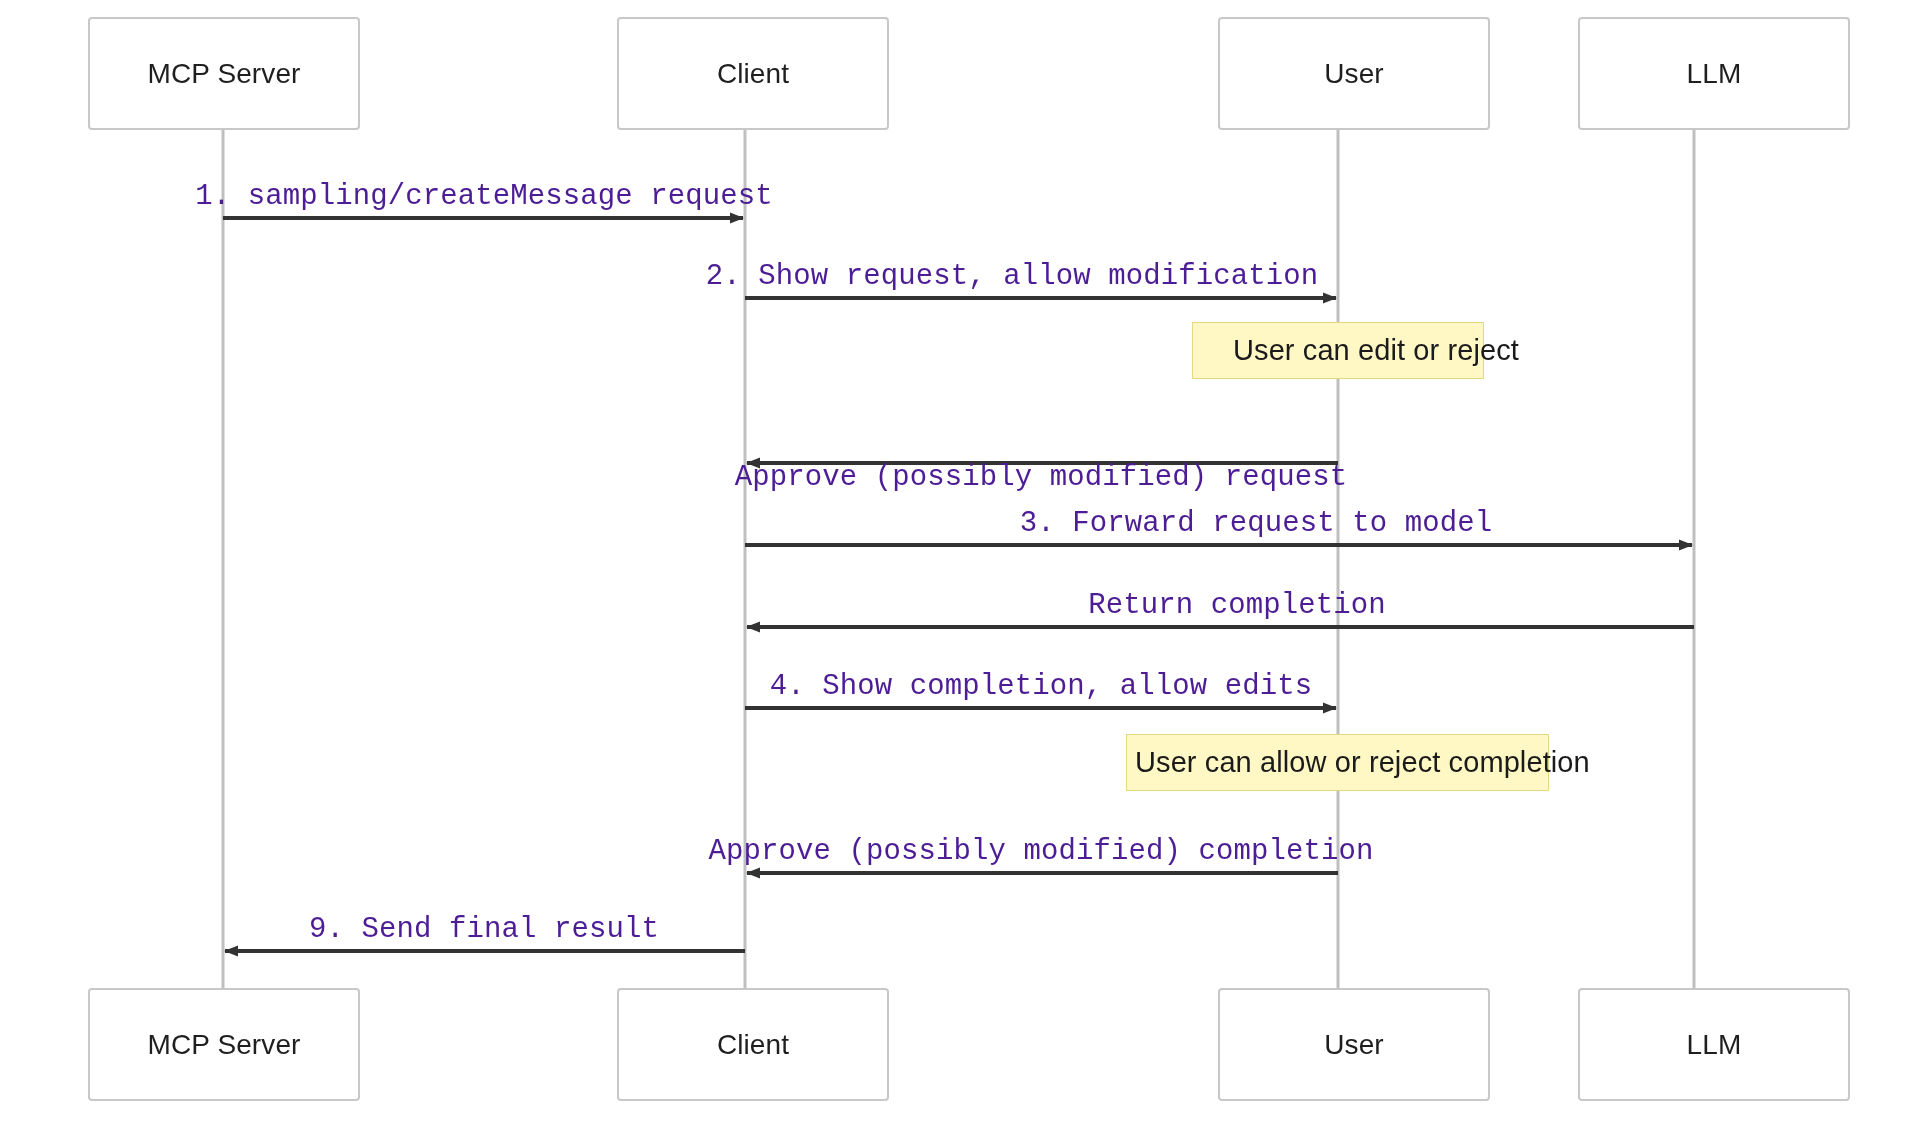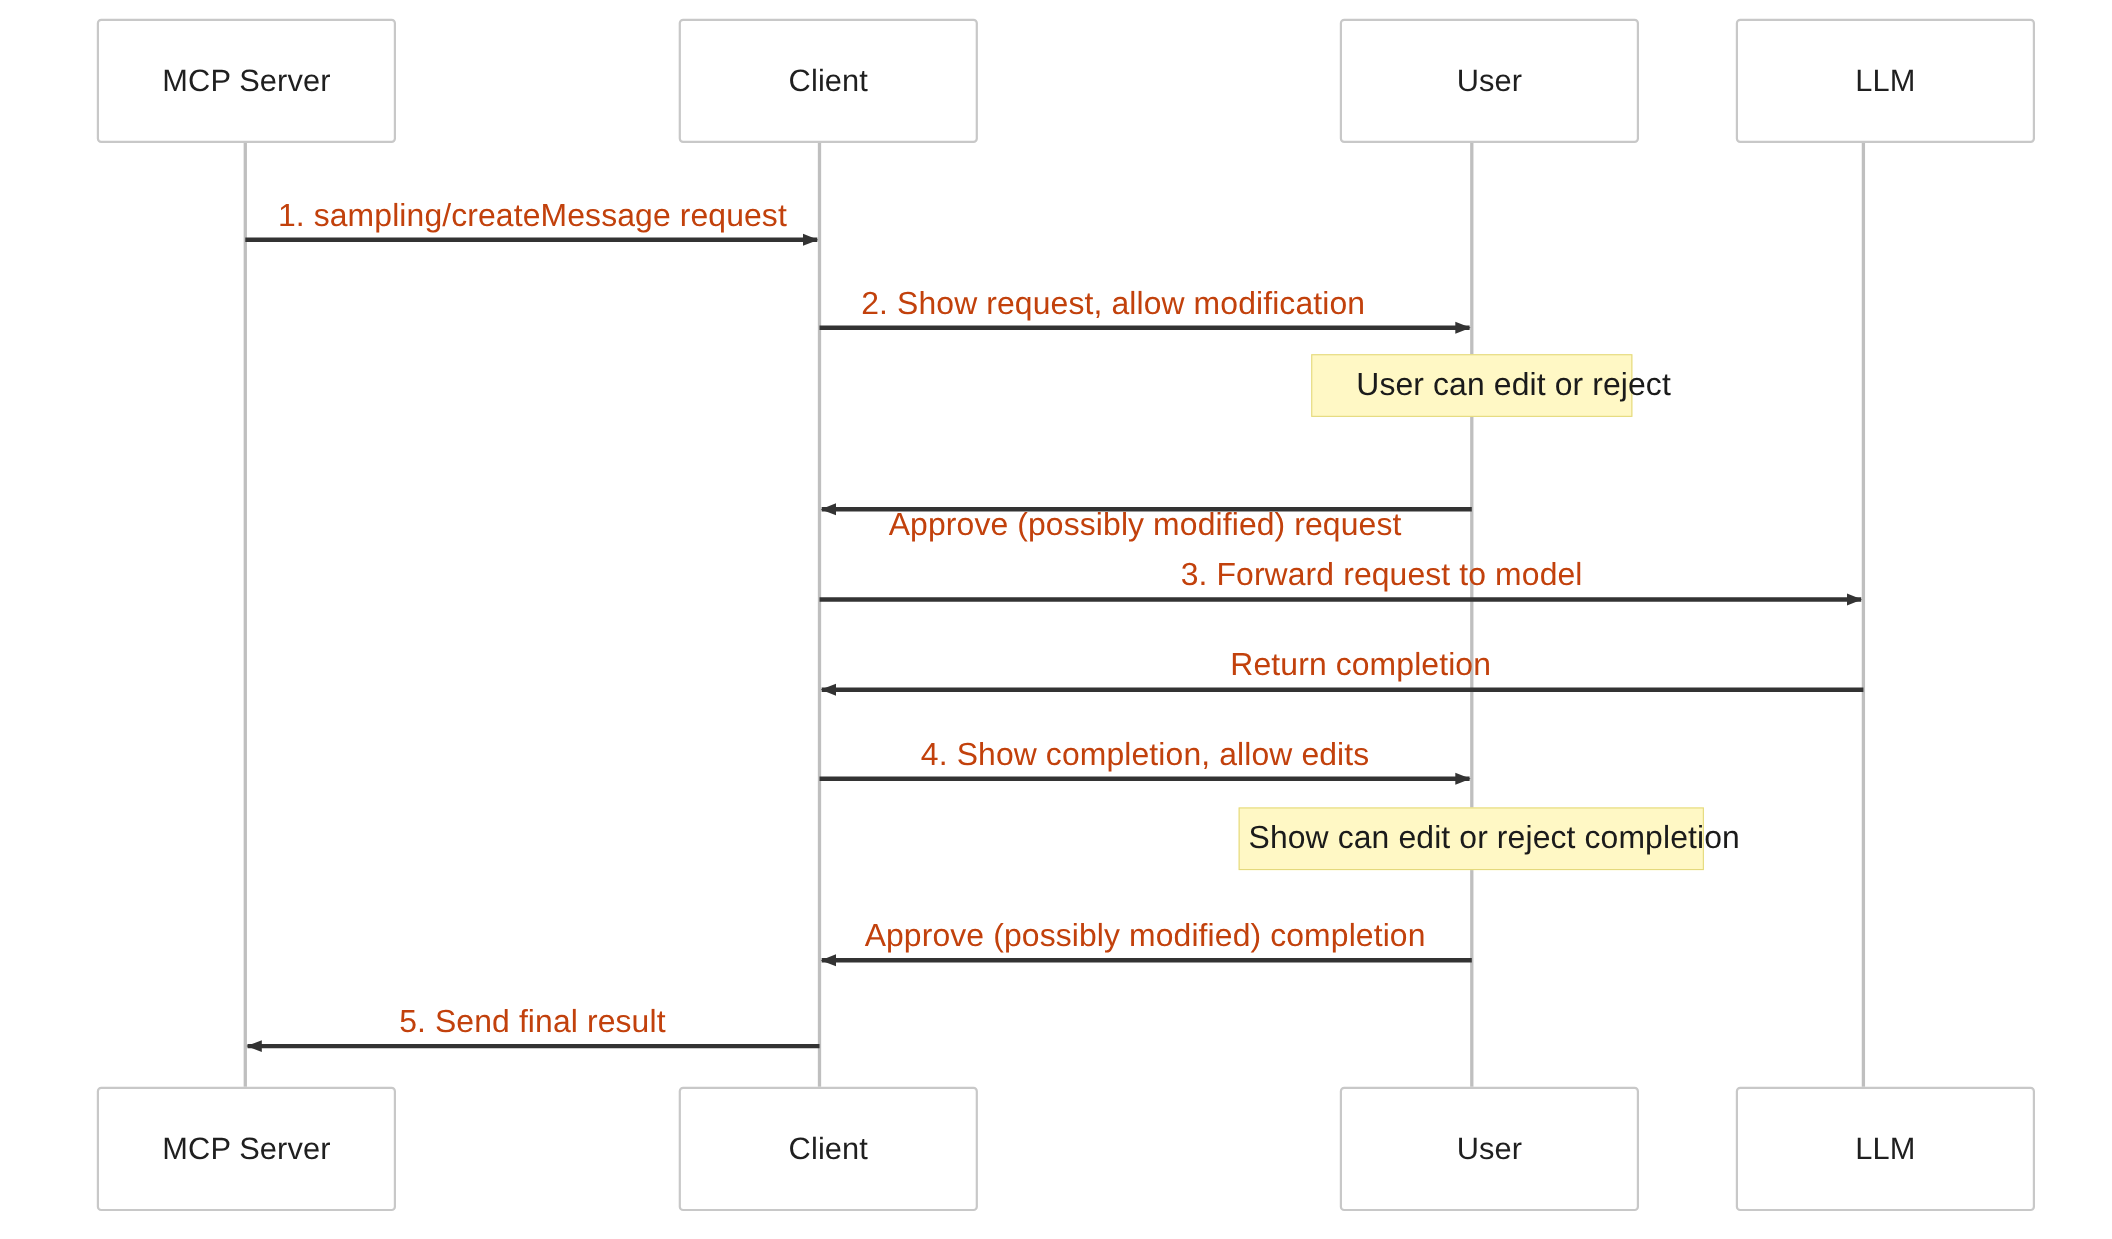--- a/index.html
+++ b/index.html
@@ -39,23 +39,23 @@
   }
   .actor-label {
     font-family: "Liberation Sans", sans-serif;
     font-size: 28px;
     color: #1f1f1f;
     white-space: nowrap;
     letter-spacing: 0.1px;
   }
   .msg-label {
     position: absolute;
-    font-family: Liberation Sans, sans-serif;
+    font-family: Liberation Mono, monospace;
     font-size: 29px;
-    color: #c2410c;
+    color: #4c1d95;
     white-space: nowrap;
     transform: translateX(-50%);
     z-index: 4;
     letter-spacing: 0.1px;
   }
   .note-box {
     position: absolute;
     box-sizing: border-box;
     background: #fff8c5;
     border: 1px solid #e4d97c;
@@ -131,22 +131,22 @@
     <span class="actor-label">LLM</span>
   </div>
 
   <div class="msg-label" style="left:484px; top:180px;">1. sampling/createMessage request</div>
   <div class="msg-label" style="left:1012px; top:260px;">2. Show request, allow modification</div>
   <div class="msg-label" style="left:1041px; top:425px;margin-top:36px;">Approve (possibly modified) request</div>
   <div class="msg-label" style="left:1256px; top:507px;">3. Forward request to model</div>
   <div class="msg-label" style="left:1237px; top:589px;">Return completion</div>
   <div class="msg-label" style="left:1041px; top:670px;">4. Show completion, allow edits</div>
   <div class="msg-label" style="left:1041px; top:835px;">Approve (possibly modified) completion</div>
-  <div class="msg-label" style="left:484px; top:913px;">5. Send final result</div>
+  <div class="msg-label" style="left:484px; top:913px;">9. Send final result</div>
 
   <div class="note-box" style="left:1192px; top:322px; width:292px; height:57px;padding-left:32px;">
     <span class="note-label">User can edit or reject</span>
   </div>
   <div class="note-box" style="left:1126px; top:734px; width:423px; height:57px;">
-    <span class="note-label">Show can edit or reject completion</span>
+    <span class="note-label">User can allow or reject completion</span>
   </div>
 
 </div>
 
 </body></html>

